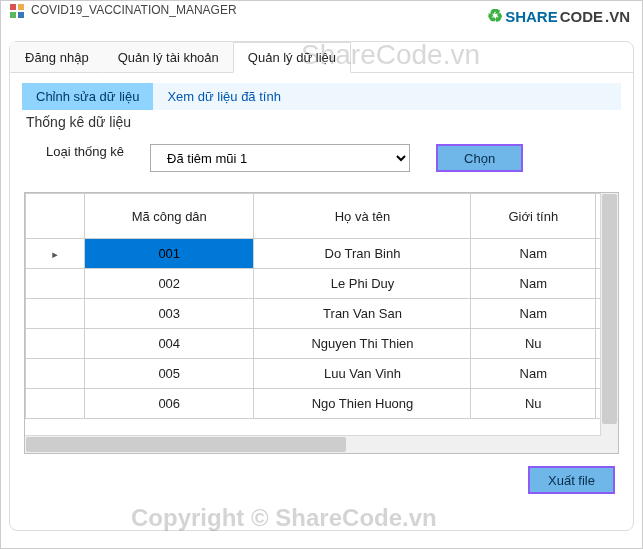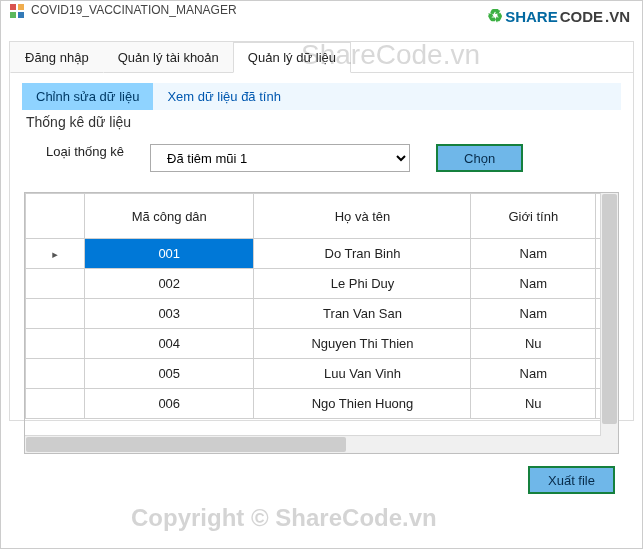--- a/index.html
+++ b/index.html
@@ -5,41 +5,41 @@
 body{margin:0;font-family:"Segoe UI",Tahoma,sans-serif;font-size:13px;color:#222;background:#fff}
 .window{width:643px;height:549px;position:relative;border:1px solid #ccc;background:#fff;box-sizing:border-box}
 .titlebar{height:30px;display:flex;align-items:flex-start;padding:2px 8px;gap:6px}
 .app-icon{width:16px;height:16px}
 .title{font-size:12px;color:#444}
 .logo{position:absolute;top:6px;right:12px;font-weight:700;font-size:15px;color:#3e3e3e;display:flex;align-items:center;gap:2px}
 .logo .arrow{color:#3cb043;font-size:18px;line-height:1}
 .logo .share{color:#0369a1}
 .wm1{position:absolute;top:38px;left:300px;font-size:28px;color:rgba(100,100,100,.25);font-weight:400;pointer-events:none;z-index:50}
 .wm2{position:absolute;bottom:16px;left:130px;font-size:24px;color:rgba(100,100,100,.28);font-weight:700;pointer-events:none;z-index:50}
-.tabs-outer{margin:6px 8px 0;border:1px solid #dcdcdc;border-radius:0;padding:0 0 10px;position:relative;height:380px;box-sizing:border-box}
+.tabs-outer{margin:6px 8px 0;border:1px solid #dcdcdc;border-radius:8px;padding:0 0 10px;position:relative;height:490px;box-sizing:border-box}
 .tab-strip{display:flex;border-bottom:1px solid #dcdcdc;margin-top:-1px}
 .tab{padding:7px 14px;cursor:pointer;border:1px solid transparent;margin-right:-1px;position:relative;top:1px;background:#f9f9f9;border-bottom:1px solid #dcdcdc}
 .tab.active{background:#fff;border:1px solid #dcdcdc;border-bottom:1px solid #fff}
 .inner{padding:10px 14px 12px}
 .sub-strip{display:flex;align-items:center;background:#eef7fe;margin:0 -2px}
 .sub-tab{padding:6px 14px;cursor:pointer}
 .sub-tab.active{background:#8fd3ff;color:#003a66}
 .sub-tab.alt{color:#0058b0}
 .section-label{padding:4px 2px 10px;font-size:14px;color:#333}
 .row{display:flex;align-items:flex-start;gap:26px;padding:4px 2px 14px}
 .row label{padding-left:20px}
 select.combo{flex:0 0 260px;height:28px;border:1px solid #ababab;background:#fff;font:inherit;padding:2px 12px}
-.btn{height:28px;padding:0 26px;background:#6fb7e9;border:2px solid #15803d;color:#072b4a;font:inherit;cursor:pointer}
+.btn{height:28px;padding:0 26px;background:#6fb7e9;border:2px solid #8b5cf6;color:#072b4a;font:inherit;cursor:pointer}
 .btn.small{padding:0 18px}
 .grid-wrap{border:1px solid #bfbfbf;height:260px;overflow:hidden;position:relative;margin-top:6px}
 table{border-collapse:collapse;width:640px}
 th,td{border:1px solid #cfcfcf;padding:7px 10px;text-align:center;background:#fff;font-weight:400}
 th{background:#fff;font-weight:400;height:30px}
 th.rowhdr,td.rowhdr{width:38px;background:#fff}
-td.sel{background:#0078d7;color:#ffffff}
+td.sel{background:#0078d7;color:#000000}
 tr.selrow td.rowhdr::before{content:"▸";color:#555;font-size:11px}
 .vscroll{position:absolute;right:0;top:0;bottom:0;width:17px;background:#f0f0f0;border-left:1px solid #d8d8d8}
 .vthumb{position:absolute;top:1px;left:1px;right:1px;height:230px;background:#cdcdcd;border-radius:2px}
 .hscroll{position:absolute;left:0;right:17px;bottom:0;height:17px;background:#f0f0f0;border-top:1px solid #d8d8d8}
 .hthumb{position:absolute;left:1px;top:1px;bottom:1px;width:320px;background:#cdcdcd;border-radius:2px}
 .export-row{display:flex;justify-content:flex-end;padding:12px 4px 0}
 </style>
 </head>
 <body>
 

